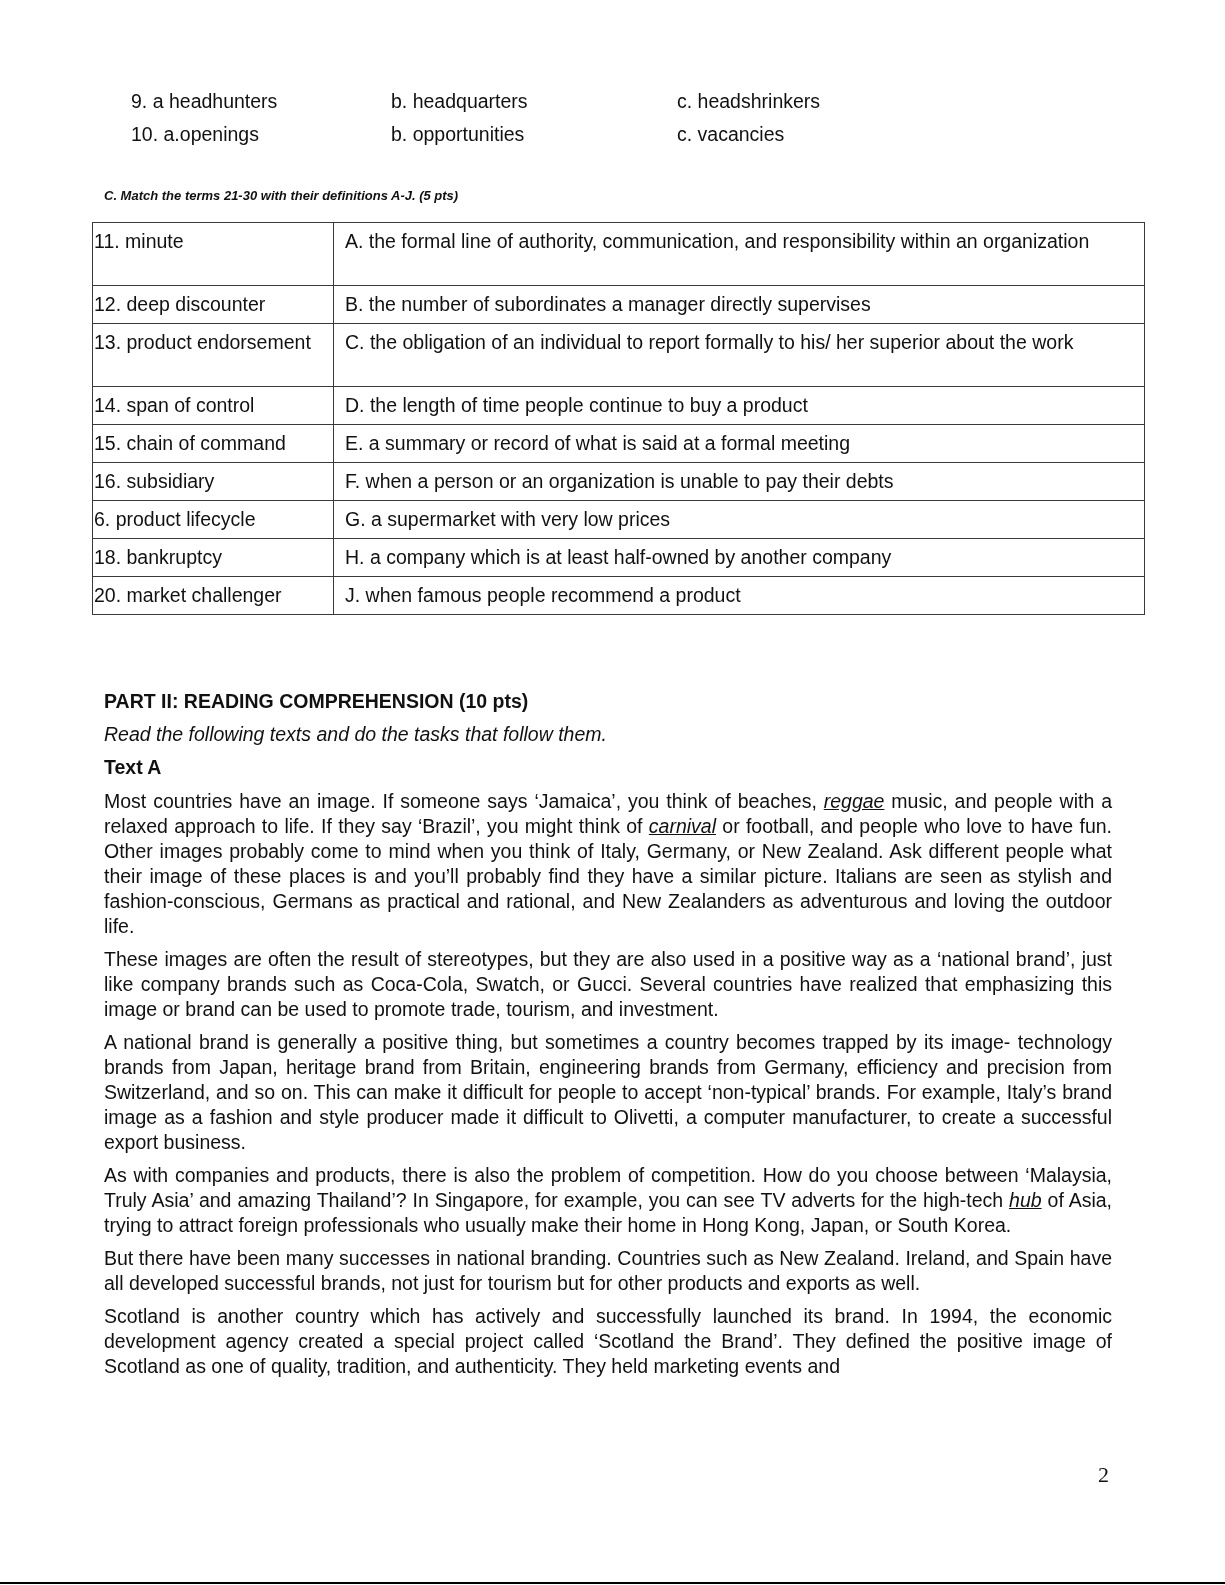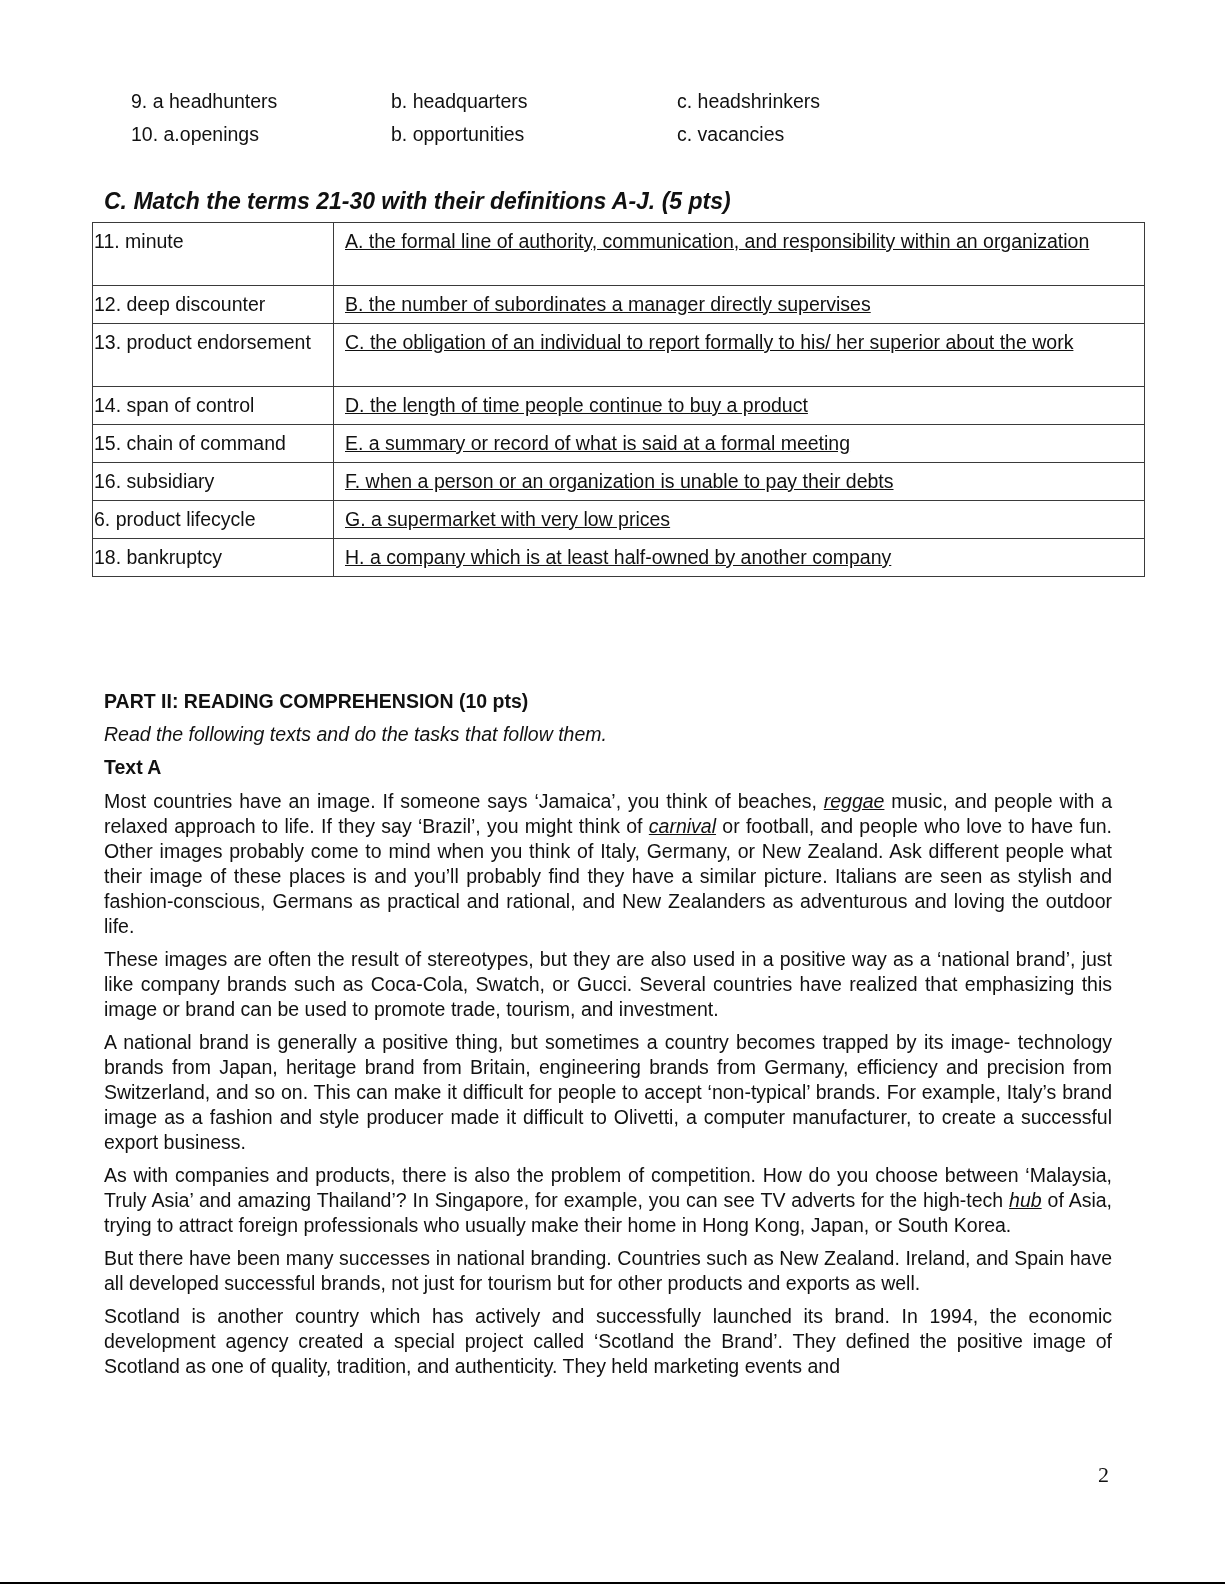--- a/index.html
+++ b/index.html
@@ -11,36 +11,36 @@
 
     
     .mc-row { position: absolute; left: 0; width: 1225px; height: 30px; font-size: 19.5px; }
     .mc-row span { position: absolute; top: 0; white-space: nowrap; }
     .mc-a { left: 131px; }
     .mc-b { left: 391px; }
     .mc-c { left: 677px; }
 
     .section-c-title {
       position: absolute; left: 104px; top: 188px;
-      font-size: 23px; font-weight: bold; font-style: italic; white-space: nowrap;
+      font-size: 13px; font-weight: bold; font-style: italic; white-space: nowrap;
     }
 
     
     table.match {
       position: absolute; left: 92px; top: 222px;
       width: 1053px; border-collapse: collapse; table-layout: fixed;
       font-size: 19.5px;
     }
     table.match td {
       border: 1.5px solid #3a3a3a; vertical-align: top;
       padding: 6px 10px 4px 1px; line-height: 24px;
     }
     table.match td.term { width: 229px; }
     table.match td.def { padding-left: 11px; }
-    .def-text { display: block; padding-left: 23px; text-indent: -23px; text-decoration: underline; }
+    .def-text { display: block; padding-left: 23px; text-indent: -23px; }
     table.match tr.single td { height: 27px; }
     table.match tr.double td { height: 52px; }
 
     
     .part2 { position: absolute; left: 104px; top: 690px; width: 1008px; }
     .h-part { font-size: 19.5px; font-weight: bold; margin: 0 0 10px 0; line-height: 23px; }
     .h-instr { font-size: 19.5px; font-weight: normal; font-style: italic; margin: 0 0 10px 0; line-height: 23px; }
     .h-text { font-size: 19.5px; font-weight: bold; margin: 0 0 10px 0; line-height: 23px; }
     .para {
       font-size: 19.5px; line-height: 25px; text-align: justify; margin: 0 0 8px 0;
@@ -116,20 +116,26 @@
         <td class="def">
             <span class="def-text">G. a supermarket with very low prices</span>
           </td>
       </tr>
       <tr class="single">
         <td class="term">18. bankruptcy</td>
         <td class="def">
             <span class="def-text">H. a company which is at least half-owned by another company</span>
           </td>
       </tr>
+      <tr class="single">
+        <td class="term">20. market challenger</td>
+        <td class="def">
+            <span class="def-text">J. when famous people recommend a product</span>
+          </td>
+      </tr>
     </tbody>
   </table>
 
   <div class="part2">
     <div class="h-part">PART II: READING COMPREHENSION (10 pts)</div>
     <div class="h-instr">Read the following texts and do the tasks that follow them.</div>
     <div class="h-text">Text A</div>
 
     <p class="para"><span>Most countries have an image. If someone says ‘Jamaica’, you think of beaches, </span><span class="ul-i">reggae</span><span> music, and people with a relaxed approach to life. If they say ‘Brazil’, you might think of </span><span class="ul-i">carnival</span><span> or football, and people who love to have fun. Other images probably come to mind when you think of Italy, Germany, or New Zealand. Ask different people what their image of these places is and you’ll probably find they have a similar picture. Italians are seen as stylish and fashion-conscious, Germans as practical and rational, and New Zealanders as adventurous and loving the outdoor life.</span></p>
 

